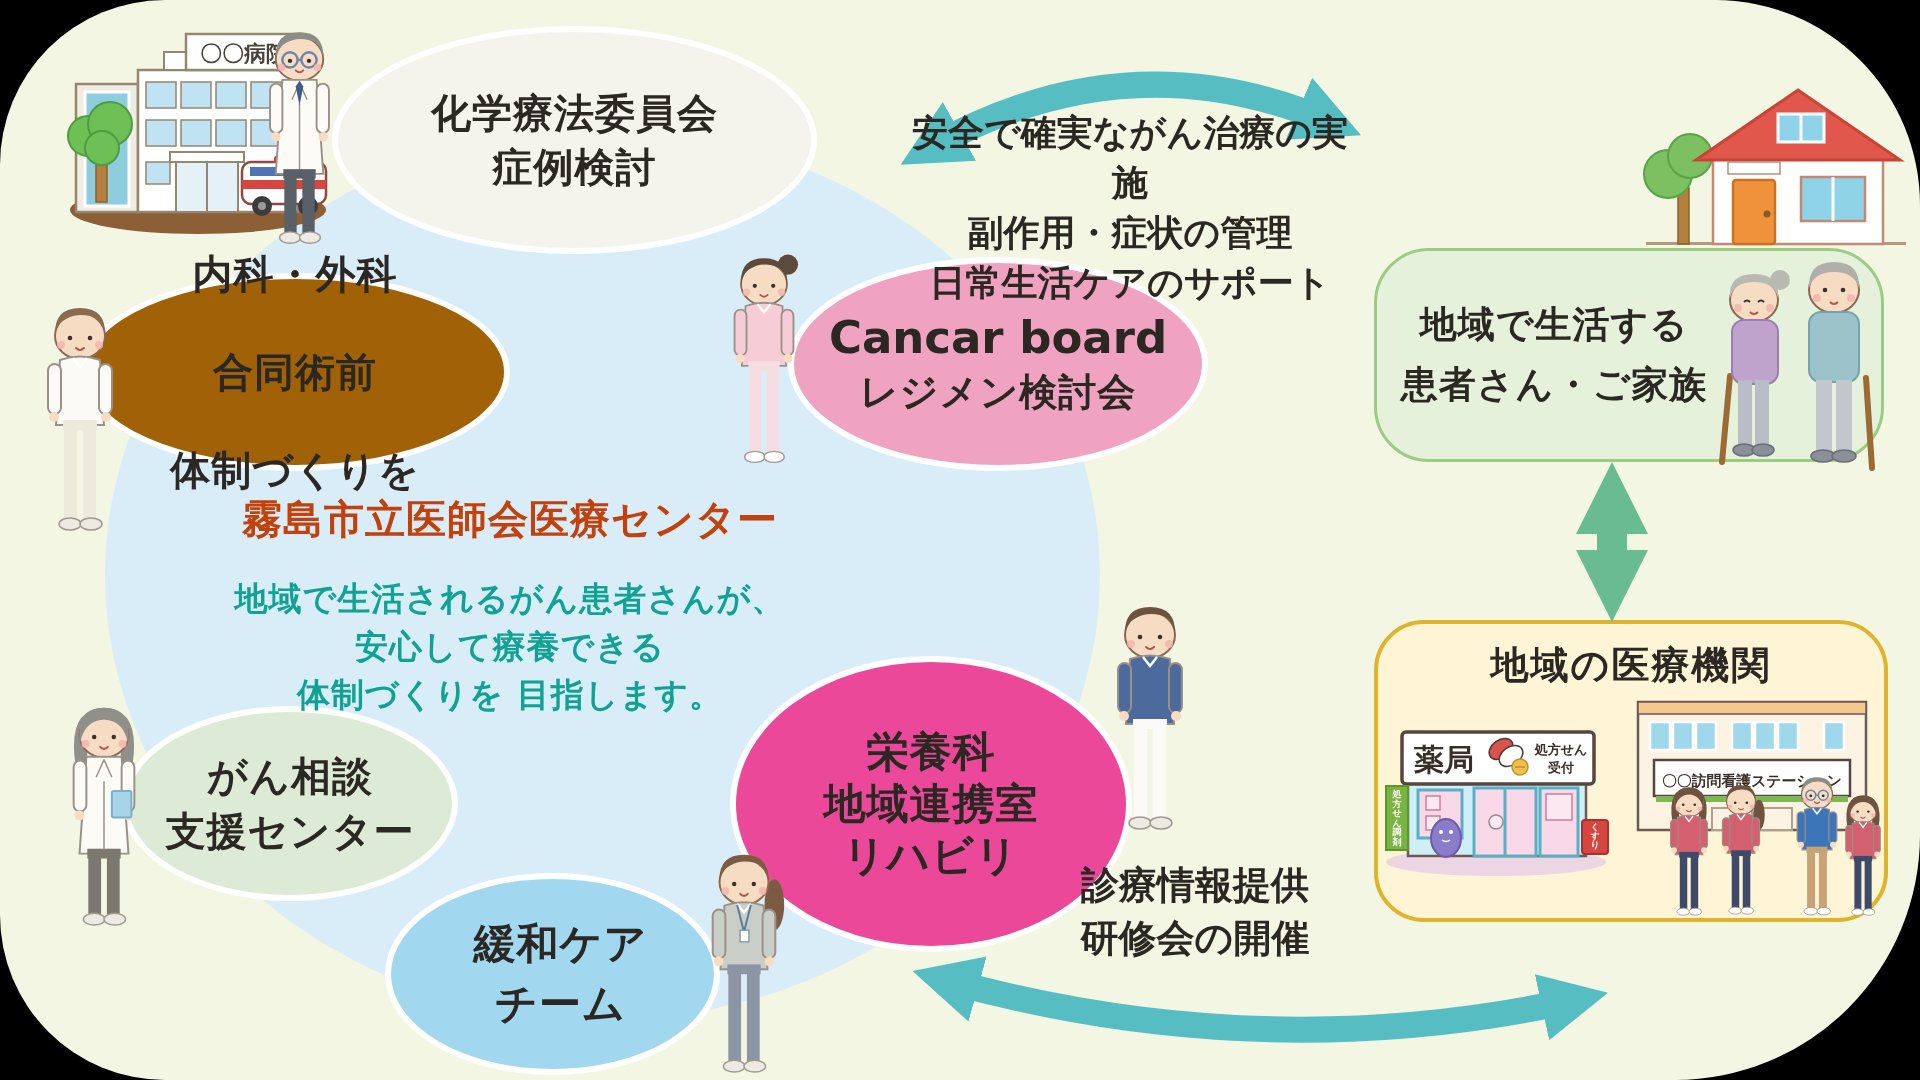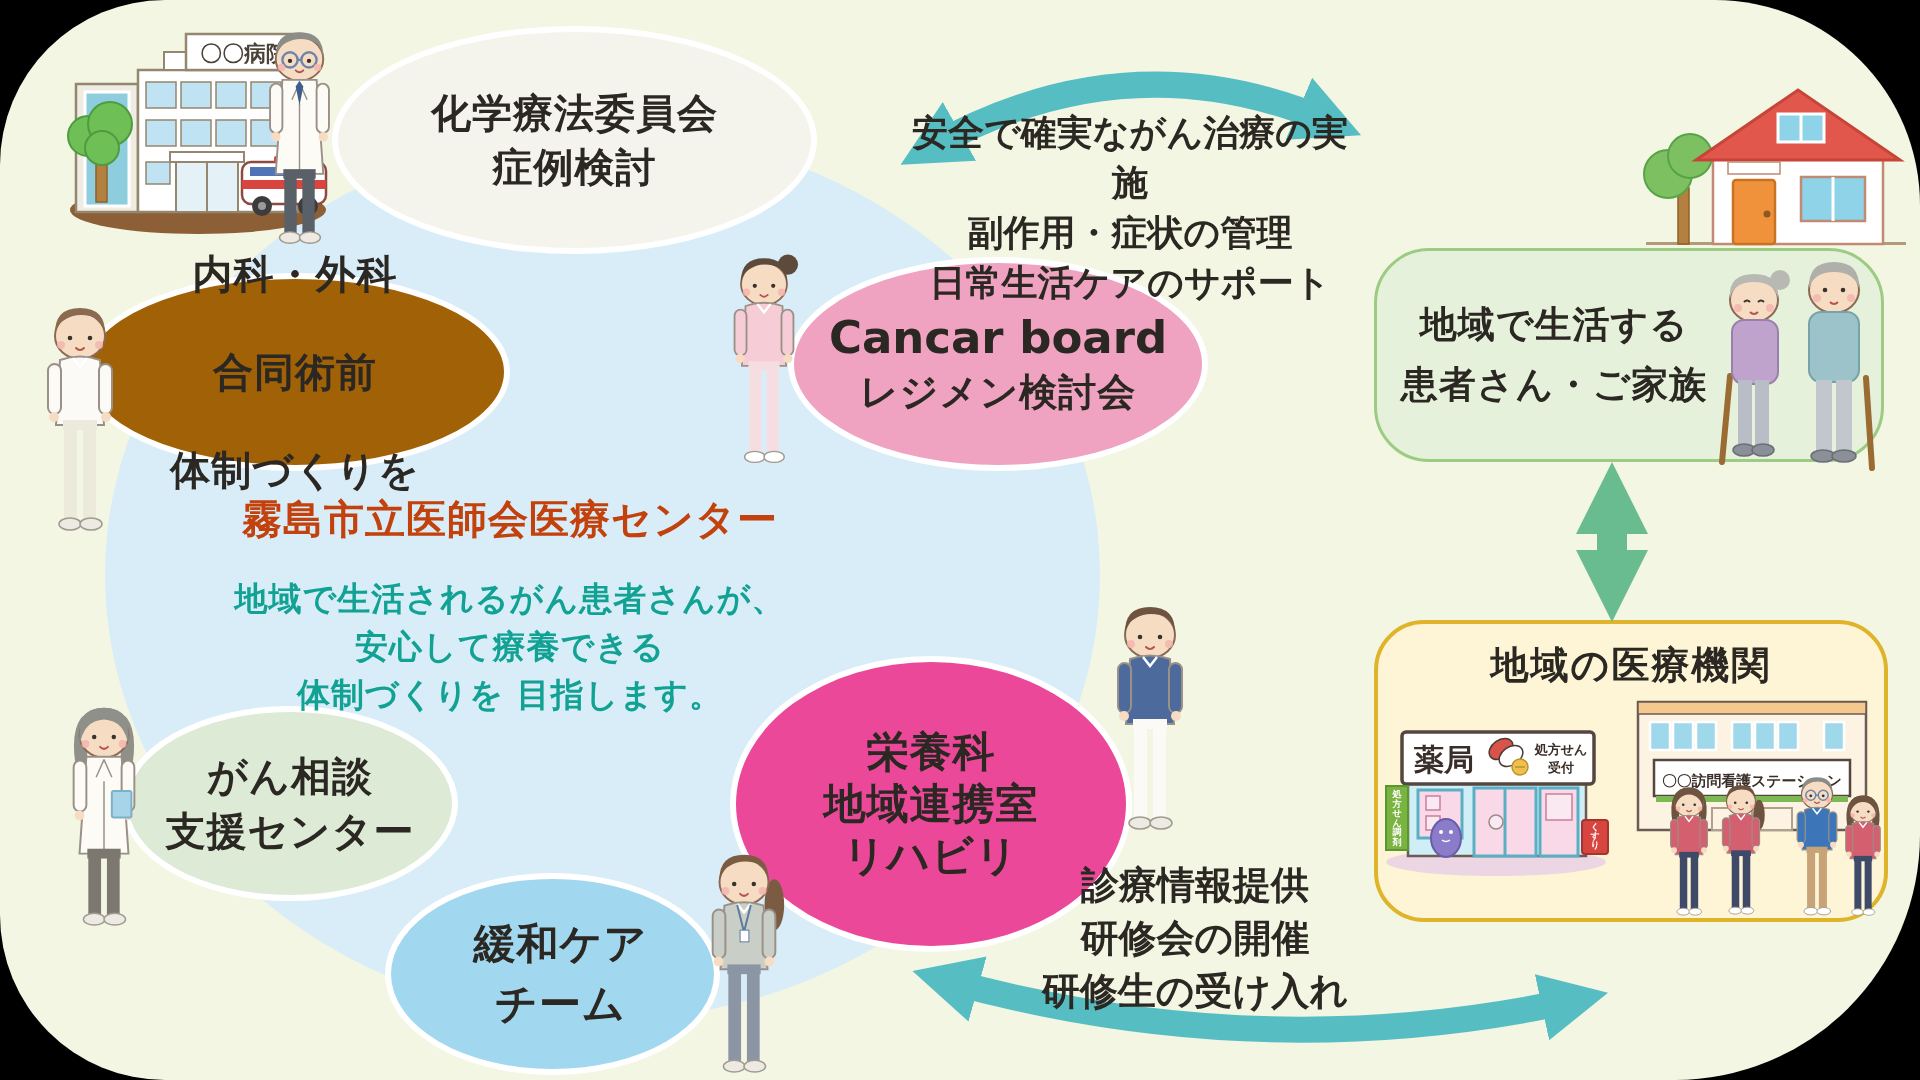--- a/index.html
+++ b/index.html
@@ -93,21 +93,20 @@
   </div>
 
   <div id="top-note" class="note">
     <div>安全で確実ながん治療の実施</div>
     <div>副作用・症状の管理</div>
     <div>日常生活ケアのサポート</div>
   </div>
   <div id="bottom-note" class="note">
     <div>診療情報提供</div>
     <div>研修会の開催</div>
-    <div>研修生の受け入れ</div>
   </div>
 
   <div id="patient-box" class="abs">
     <div class="line">地域で生活する</div>
     <div class="line">患者さん・ご家族</div>
   </div>
   <div id="medical-box" class="abs">
     <div id="medical-title">地域の医療機関</div>
   </div>
 

